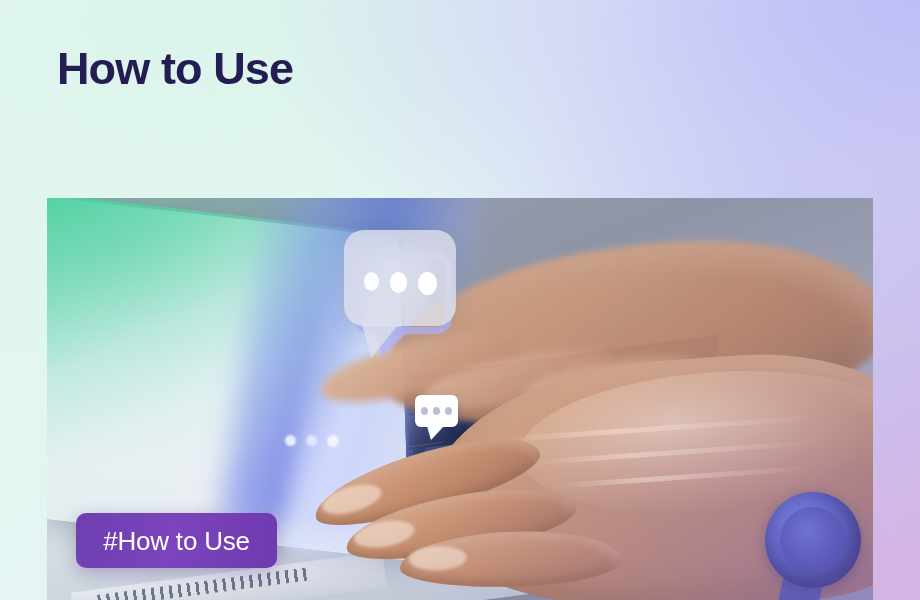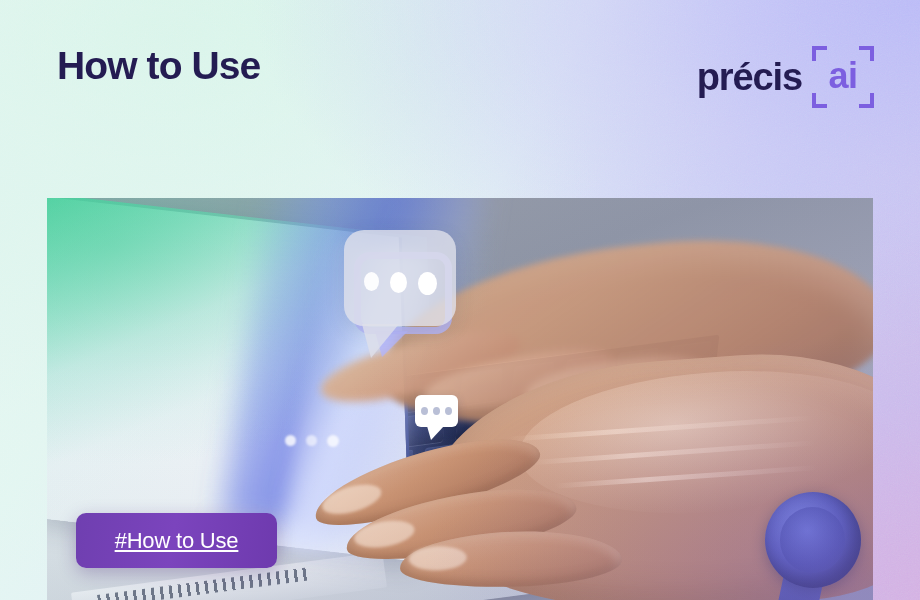--- a/index.html
+++ b/index.html
@@ -28,21 +28,21 @@
     opacity:.30;
     mix-blend-mode:overlay;
     pointer-events:none;
   }
 
   
   .header { position:absolute; left:0; top:0; width:920px; height:198px; }
 
   .title-block { position:absolute; left:57px; top:46px; }
   .title {
-    font-size:39px; font-weight:bold; color:#241c52;
+    font-size:45px; font-weight:bold; color:#241c52;
     letter-spacing:-0.9px; line-height:1.0;
     white-space:nowrap;
   }
   .subtitle {
     font-size:40px; font-weight:400; color:#2b2560;
     letter-spacing:-0.6px; line-height:1.0;
     margin-top:22px; white-space:nowrap;
   }
 
   
@@ -324,52 +324,42 @@
   
   .badge {
     position:absolute; left:76px; top:513px;
     width:201px; height:55px;
     border-radius:10px;
     background:linear-gradient(100deg,#6f3fb0 0%,#7b44bd 48%,#6e3aae 100%);
     display:flex; align-items:center; justify-content:center;
     box-shadow:0 5px 18px rgba(60,25,110,.28);
   }
   .badge-text {
-    color:#ffffff; font-size:22px; font-weight:400;
-    letter-spacing:-0.2px; line-height:1; white-space:nowrap;text-decoration:underline;
+    color:#ffffff; font-size:26px; font-weight:400;
+    letter-spacing:-0.2px; line-height:1; white-space:nowrap;
   }
 </style>
 </head>
 <body>
 
 <div id="canvas">
 
   <svg id="grain" width="920" height="600" aria-hidden="true">
     <filter id="n">
         <feTurbulence type="fractalNoise" baseFrequency="0.9" numOctaves="3" stitchTiles="stitch"></feTurbulence>
       </filter>
     <rect width="920" height="600" filter="url(#n)" opacity="0.55"></rect>
   </svg>
 
   <div class="header">
 
     <div class="title-block">
       <div class="title">How to Use</div>
     </div>
 
-    <div class="logo">
-      <div class="logo-word">précis</div>
-      <div class="logo-mark">
-        <span class="br tl"></span>
-        <span class="br tr"></span>
-        <span class="br bl"></span>
-        <span class="br br2"></span>
-        <div class="logo-ai">ai</div>
-      </div>
-    </div>
 
   </div>
 
   <div class="hero">
     <div class="photo">
 
       <div class="wall"></div>
       <div class="desk"></div>
 
       <div class="base"></div>

